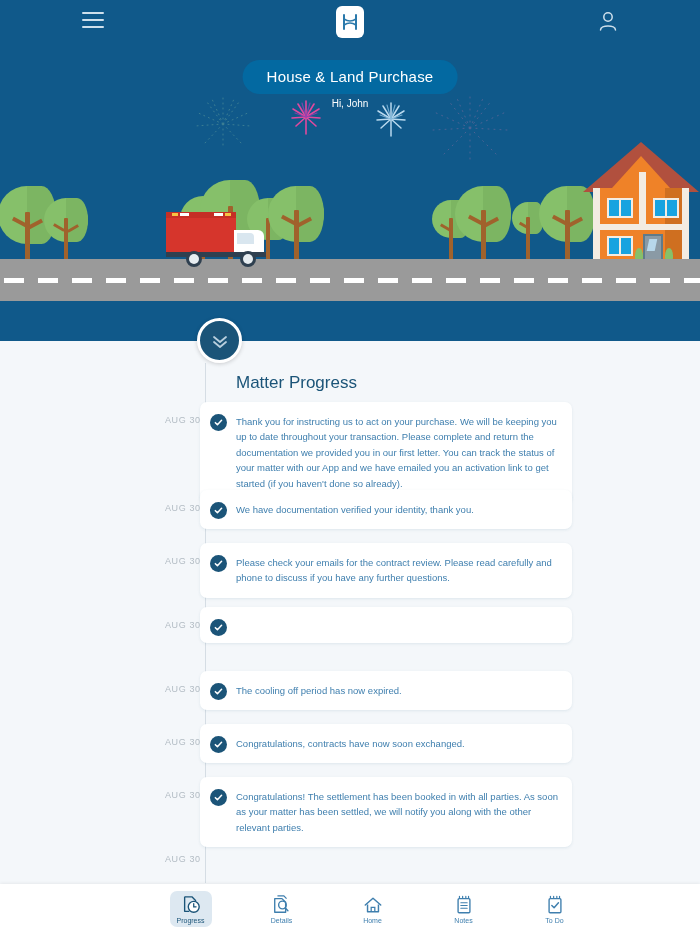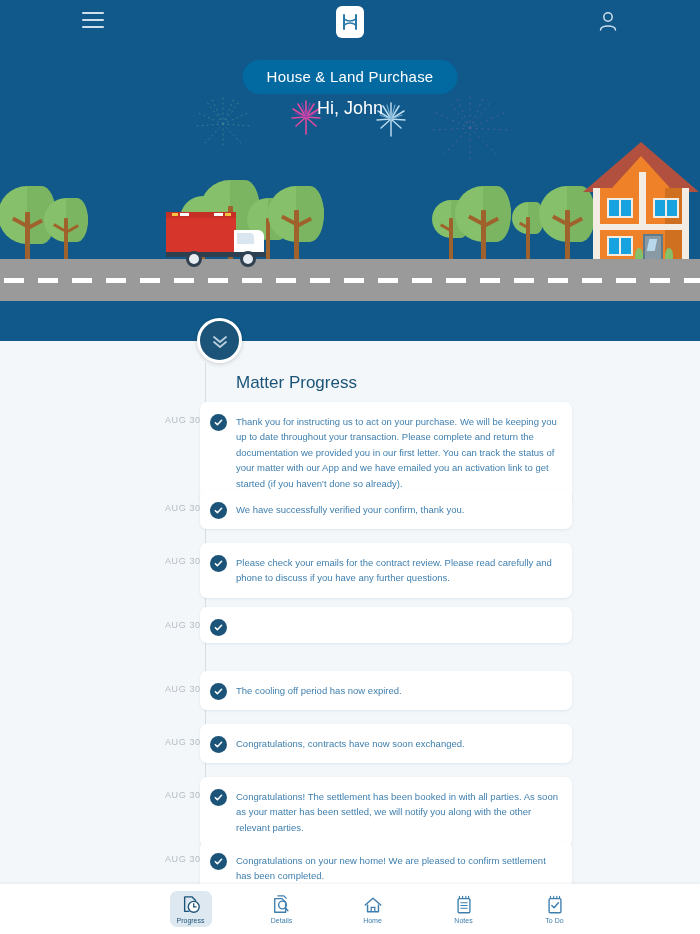--- a/index.html
+++ b/index.html
@@ -45,21 +45,21 @@
   .pill {
     position: absolute; left: 50%; top: 60px; transform: translateX(-50%);
     background: #0369a1;
     color: #ffffff;
     font-size: 15px; letter-spacing: .2px;
     padding: 8px 24px 9px; border-radius: 18px;
     white-space: nowrap; z-index: 30; cursor: pointer;
   }
   .greeting {
     position: absolute; left: 50%; top: 98px; transform: translateX(-50%);
-    color: #ffffff; font-size: 18px; z-index: 30; white-space: nowrap;
+    color: #ffffff; font-size: 10px; z-index: 30; white-space: nowrap;
   }
 
   
   .fw { position: absolute; z-index: 20; pointer-events: none; }
   .fw1 { left: 289px; top: 97px; }
   .fw2 { left: 374px; top: 99px; }
   .fw3 { left: 192px; top: 96px; opacity: .30; }
   .fw4 { left: 430px; top: 92px; opacity: .30; }
 
   
@@ -462,21 +462,21 @@
     </div>
 
     <div class="item" style="height:42px;">
       <div class="date">AUG 30</div>
       <div class="card" style="top:0;">
         <div class="check">
           <svg width="9" height="9" viewBox="0 0 10 10">
               <path d="M1.5 5.2 L3.8 7.4 L8.4 2.6" fill="none" stroke="#fff" stroke-width="1.7" stroke-linecap="round" stroke-linejoin="round"></path>
             </svg>
         </div>
-        <p>We have successfully verified your confirm, thank you.</p>
+        <p>We have documentation verified your identity, thank you.</p>
       </div>
     </div>
 
     <div class="item" style="height:53px;">
       <div class="date">AUG 30</div>
       <div class="card" style="top:0;">
         <div class="check">
           <svg width="9" height="9" viewBox="0 0 10 10">
               <path d="M1.5 5.2 L3.8 7.4 L8.4 2.6" fill="none" stroke="#fff" stroke-width="1.7" stroke-linecap="round" stroke-linejoin="round"></path>
             </svg>
@@ -527,28 +527,20 @@
           <svg width="9" height="9" viewBox="0 0 10 10">
               <path d="M1.5 5.2 L3.8 7.4 L8.4 2.6" fill="none" stroke="#fff" stroke-width="1.7" stroke-linecap="round" stroke-linejoin="round"></path>
             </svg>
         </div>
         <p>Congratulations! The settlement has been booked in with all parties. As soon as your matter has been settled, we will notify you along with the other relevant parties.</p>
       </div>
     </div>
 
     <div class="item" style="height:53px;">
       <div class="date">AUG 30</div>
-      <div class="card" style="top:0;">
-        <div class="check">
-          <svg width="9" height="9" viewBox="0 0 10 10">
-              <path d="M1.5 5.2 L3.8 7.4 L8.4 2.6" fill="none" stroke="#fff" stroke-width="1.7" stroke-linecap="round" stroke-linejoin="round"></path>
-            </svg>
-        </div>
-        <p>Congratulations on your new home! We are pleased to confirm settlement has been completed.</p>
-      </div>
     </div>
 
     <div class="item" style="height:42px;">
       <div class="date">AUG 30</div>
       <div class="card" style="top:0;">
         <div class="check">
           <svg width="9" height="9" viewBox="0 0 10 10">
               <path d="M1.5 5.2 L3.8 7.4 L8.4 2.6" fill="none" stroke="#fff" stroke-width="1.7" stroke-linecap="round" stroke-linejoin="round"></path>
             </svg>
         </div>

